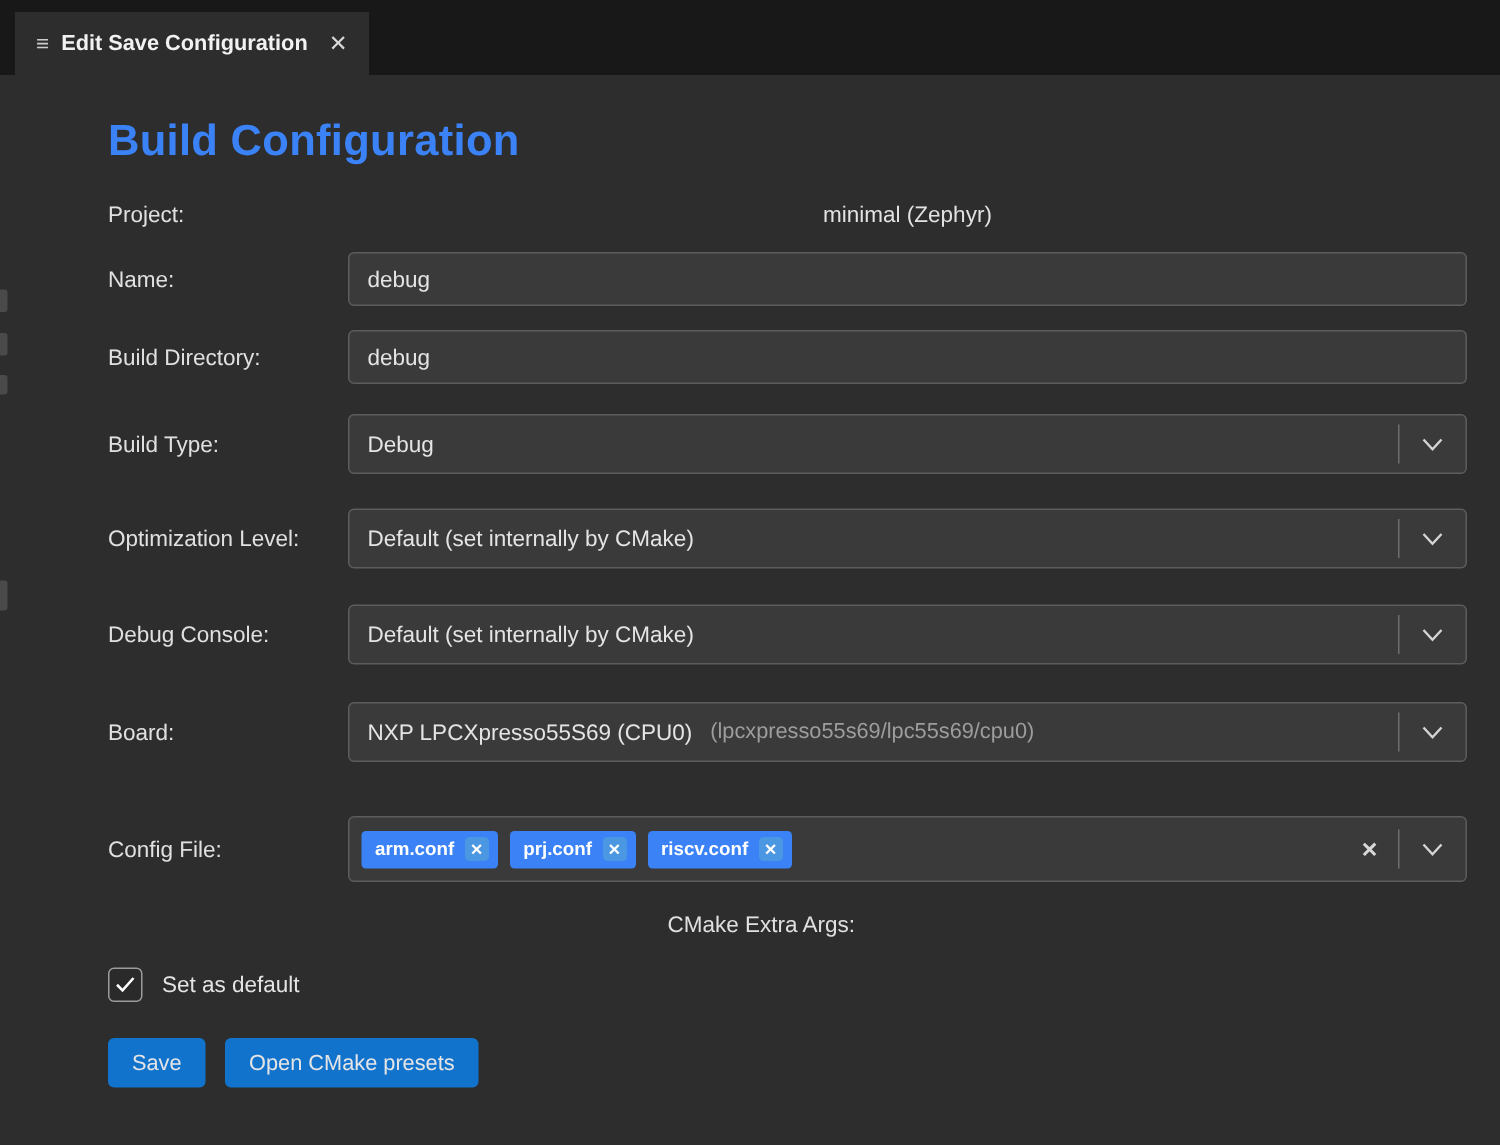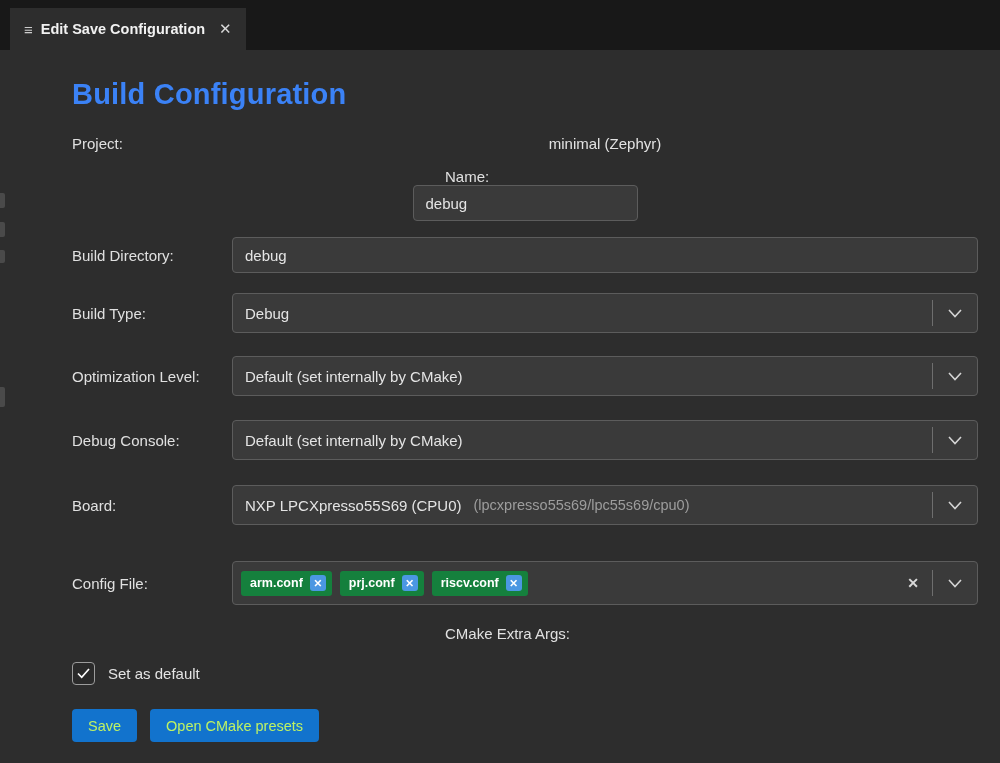--- a/index.html
+++ b/index.html
@@ -43,21 +43,21 @@
     margin:28px 0 0 0;
     font-size:29px; font-weight:700; color:#3b82f6;
     letter-spacing:0.2px;
   }
 
   .row { display:flex; align-items:center; }
   .row .label { width:160px; flex:none; font-size:15px; color:#e0e0e0; }
   .row .field { flex:1; min-width:0; }
 
   .row-project  { margin-top:24px; }
-  .row-name     { margin-top:16px;flex-direction:column; }
+  .row-name     { margin-top:16px; }
   .row-builddir { margin-top:16px; }
   .row-buildtype{ margin-top:20px; }
   .row-opt      { margin-top:23px; }
   .row-console  { margin-top:24px; }
   .row-board    { margin-top:25px; }
   .row-config   { margin-top:36px; }
   .row-args     { margin-top:20px;flex-direction:column; }
 
   .static-value { font-size:15px; color:#e2e2e2;text-align:center; }
 
@@ -84,21 +84,21 @@
   }
   .select .value { white-space:nowrap; overflow:hidden; text-overflow:ellipsis; }
   .select .detail { color:#9d9d9d; font-size:14.5px; margin-left:12px; white-space:nowrap; }
   .select .spacer { flex:1; }
   .select .divider { width:1px; height:26px; background:#6e6e6e; flex:none; }
   .select .chevron-box { width:44px; flex:none; display:flex; align-items:center; justify-content:center; }
 
   .multiselect { height:44px; padding-left:8px; }
   .chips { display:flex; align-items:center; gap:8px; flex:1; min-width:0; }
   .chip {
-    background:#15803d; border-radius:3px;
+    background:#3b82f6; border-radius:3px;
     height:25px; padding:0 6px 0 9px;
     display:flex; align-items:center; gap:7px;
     font-size:12.5px; font-weight:700; color:#ffffff;
     white-space:nowrap;
   }
   .chip-x {
     width:16px; height:16px; border-radius:3px;
     background:#4b97e2;
     display:flex; align-items:center; justify-content:center;
     font-size:10.5px; font-weight:700; color:#ffffff;
@@ -114,21 +114,21 @@
     width:23px; height:23px;
     border:1px solid #9c9c9c; border-radius:4px;
     background:#2a2a2a;
     display:flex; align-items:center; justify-content:center;
     cursor:pointer; flex:none;
   }
   .checkbox-label { margin-left:13px; font-size:15px; color:#e4e4e4; }
 
   .buttons-row { margin-top:24px; display:flex; gap:13px; }
   .btn {
-    background:#1273cd; color:#bef264;
+    background:#1273cd; color:#e5e5e5;
     border:none; border-radius:4px;
     height:33px; padding:0 16px;
     font-size:14.5px; font-family:"Liberation Sans", sans-serif;
     cursor:pointer;
   }
 </style>
 </head>
 <body>
 
 <div class="tabbar">

